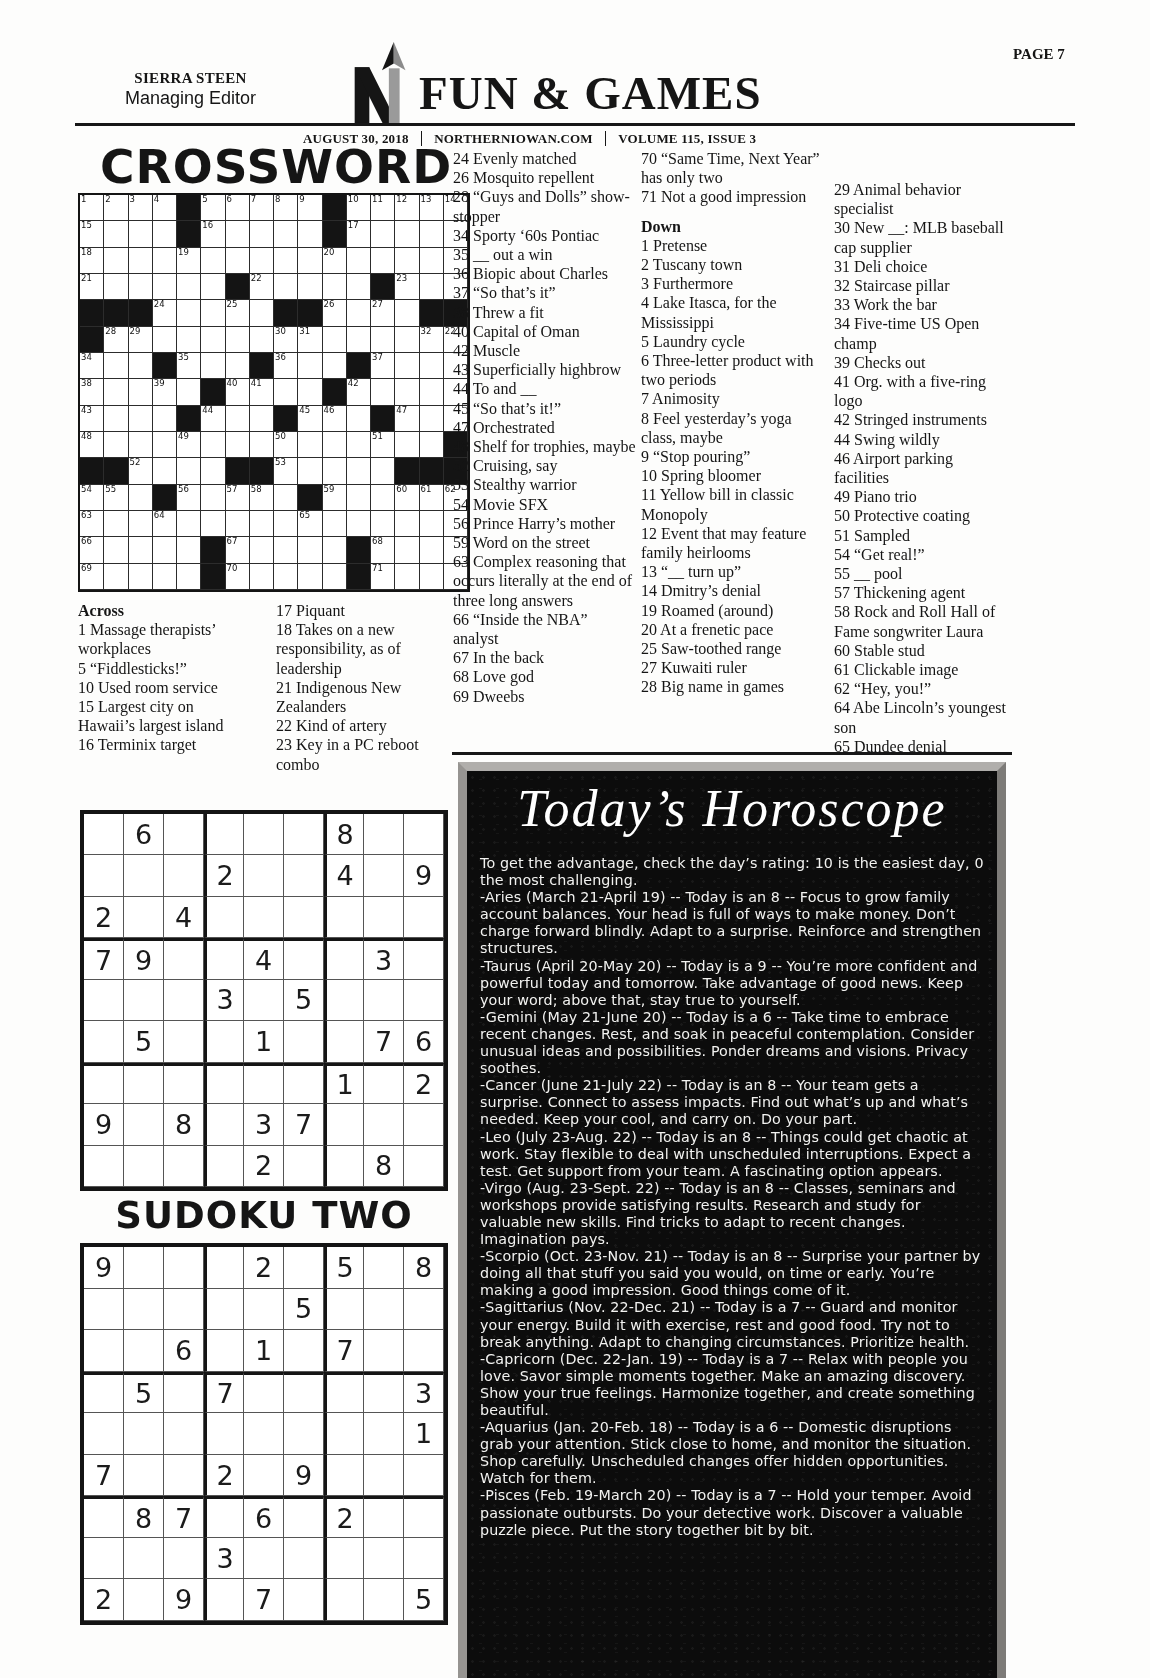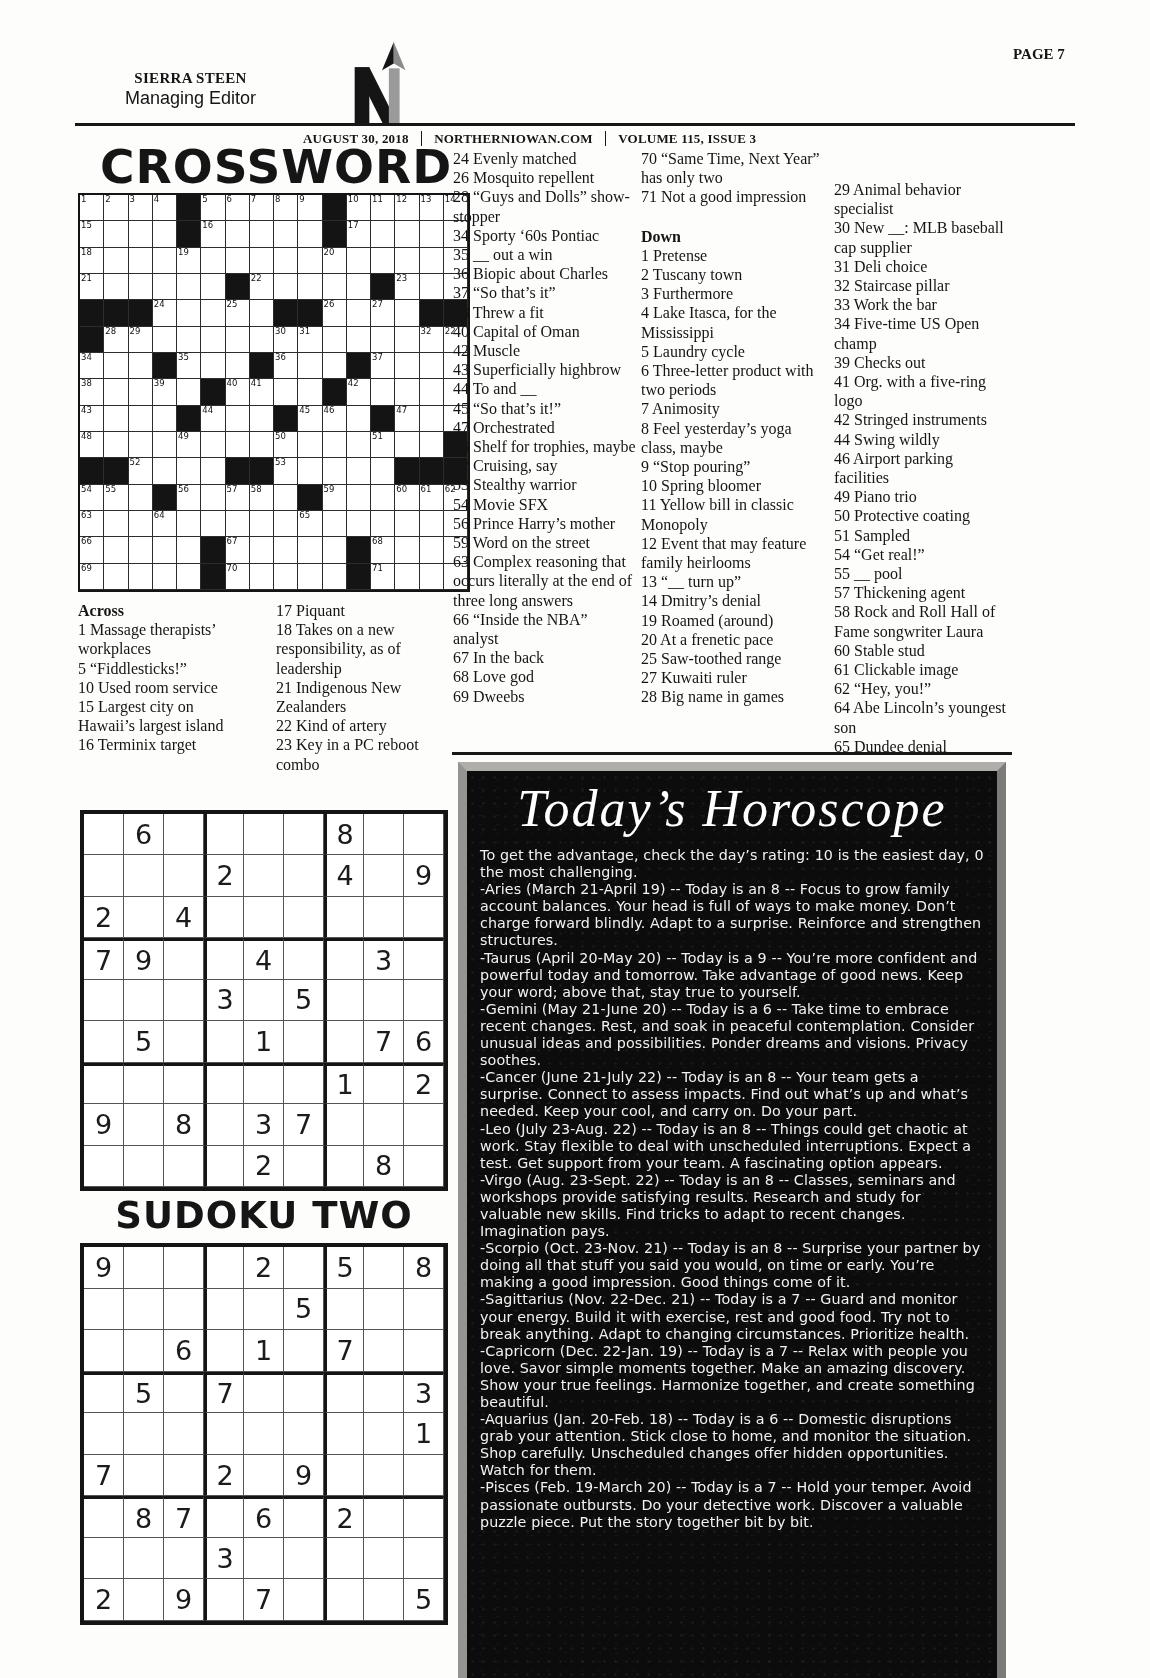--- a/index.html
+++ b/index.html
@@ -25,21 +25,21 @@
   #xword-grid{position:absolute;left:78px;top:193px;width:392px;height:399px;
               display:grid;grid-template-columns:repeat(16,1fr);grid-template-rows:repeat(15,1fr);
               border:2.5px solid #141414;background:#fff;box-sizing:border-box;}
   .xcell{border-right:1px solid #2c2c2c;border-bottom:1px solid #2c2c2c;position:relative;
          box-sizing:border-box;background:#fff;}
   .xcell.blk{background:#141414;}
   .xnum{position:absolute;left:1px;top:0;font-family:"DejaVu Sans",sans-serif;font-size:8.5px;
         line-height:9px;color:#111;}
 
   .cluecol .clue{font-size:16px;line-height:19.2px;}
-  .clue-head{font-size:16px;line-height:19.2px;font-weight:bold;margin-top:20px;}
+  .clue-head{font-size:16px;line-height:19.2px;font-weight:bold;margin-top:10px;}
   .clue-head:first-child{margin-top:0;}
   .clues-bl{position:absolute;left:78px;top:601px;width:372px;display:flex;gap:24px;}
   .clues-bl .cluecol{width:182px;}
   #clues-colC{position:absolute;left:453px;top:149px;width:183px;}
   #clues-colD{position:absolute;left:641px;top:149px;width:188px;}
   #clues-colE{position:absolute;left:834px;top:149px;width:178px;margin-top:31px;}
   .right-rule{position:absolute;left:452px;top:752px;width:560px;height:3px;background:#171717;}
 
   
   .sudoku-title{position:absolute;left:78px;width:372px;text-align:center;
@@ -60,21 +60,21 @@
   
   .horoscope{position:absolute;left:458px;top:762px;width:548px;height:974px;box-sizing:border-box;
              border:9px solid;border-color:#b0aeab #7d7b78 #6f6d6a #969491;background:#0c0c0c;
              overflow:hidden;
              background-image:radial-gradient(rgba(255,255,255,.055) 1px,transparent 1.4px),
                               radial-gradient(rgba(255,255,255,.04) 1px,transparent 1.2px);
              background-size:11px 13px,17px 9px;background-position:0 0,5px 4px;}
   .h-title{margin-top:6px;text-align:center;color:#fff;font-family:"Liberation Serif",serif;
            font-style:italic;font-size:52px;line-height:64px;letter-spacing:2px;}
   #h-body{padding:6px 13px 0 13px;color:#f2f2f0;font-family:"DejaVu Sans",sans-serif;
-          font-size:14.3px;line-height:17.1px;letter-spacing:.1px;}
+          font-size:14.3px;line-height:17.1px;letter-spacing:.1px;margin-top:8px;}
   #h-body p{margin:0;}
 </style>
 </head>
 <body>
 
 <div class="page">
 
   <div class="editor">
     <div class="editor-name">SIERRA STEEN</div>
     <div class="editor-title">Managing Editor</div>
@@ -83,20 +83,21 @@
   <div class="logo">
     <svg width="62" height="84" viewBox="0 0 62 86">
       <polygon points="2,28 17,28 17,86 2,86" fill="#151515"></polygon>
       <polygon points="2,28 17,28 46,86 31,86" fill="#151515"></polygon>
       <rect x="37" y="29" width="11" height="57" fill="#9a9a9a"></rect>
       <polygon points="42,2 30,31 42,24" fill="#151515"></polygon>
       <polygon points="42,2 54,31 42,24" fill="#8b8b8b"></polygon>
     </svg>
   </div>
 
+  <h1 class="section-title">FUN &amp; GAMES</h1>
   <div class="page-number">PAGE 7</div>
   <div class="header-rule"></div>
 
   <div class="dateline">
     <span>AUGUST 30, 2018</span>
     <span class="vsep"></span>
     <span>NORTHERNIOWAN.COM</span>
     <span class="vsep"></span>
     <span>VOLUME 115, ISSUE 3</span>
   </div>

